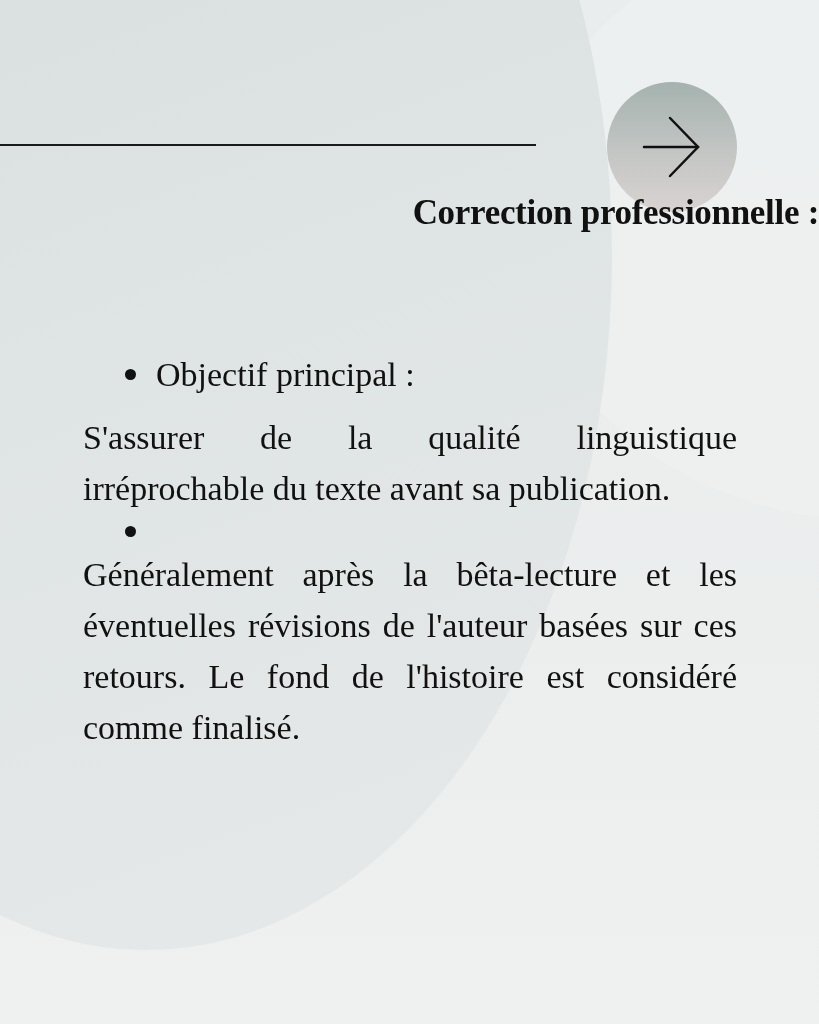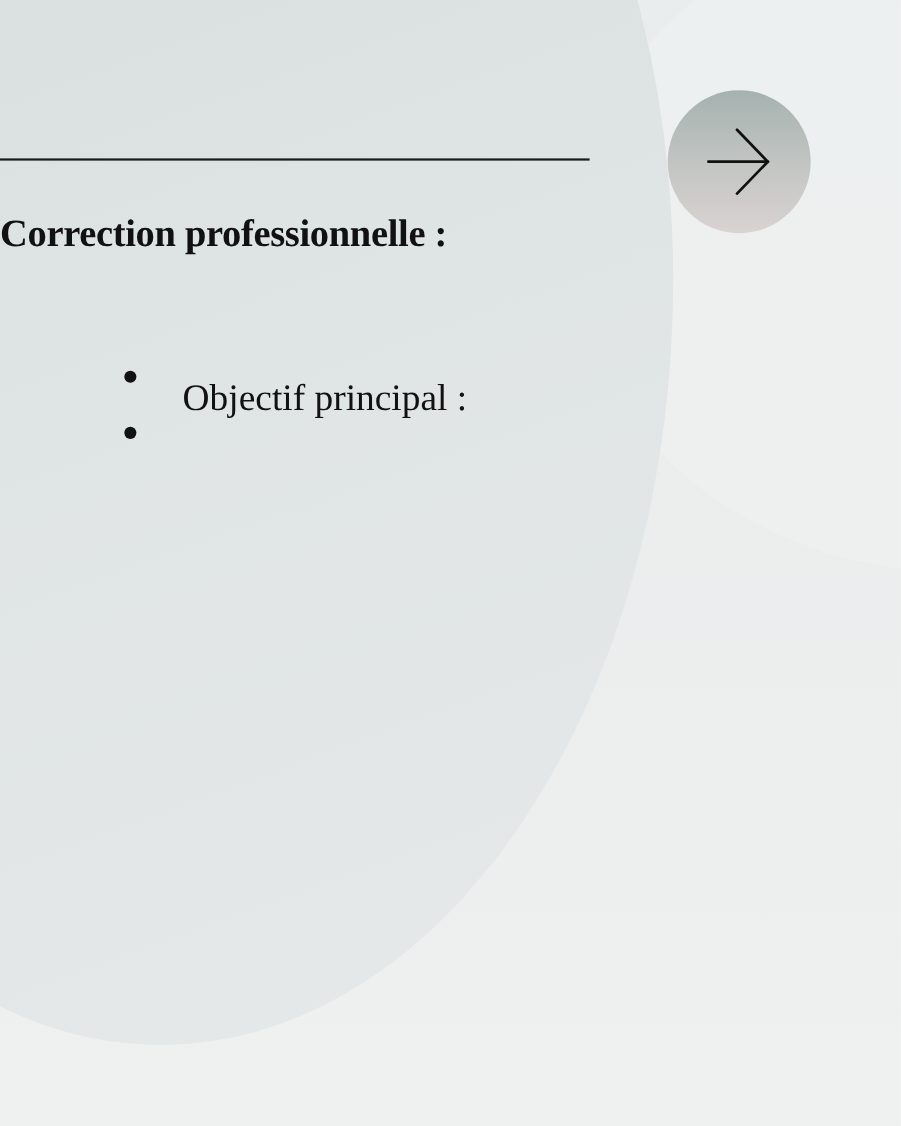--- a/index.html
+++ b/index.html
@@ -21,31 +21,31 @@
     }
     .top-rule {
       position: absolute; left: 0; top: 144px; width: 536px; height: 2px; background: #1a1a1a;
     }
     .next-button {
       position: absolute; left: 607px; top: 82px; width: 130px; height: 130px; border-radius: 50%;
       background: linear-gradient(180deg, #a5b2af 0%, #c4c6c4 55%, #d9d3d2 100%);
       display: flex; align-items: center; justify-content: center; cursor: pointer;
     }
     .title {
-      position: absolute; left: 0; top: 188px; width: 819px; text-align: left;
+      position: absolute; left: 0; top: 188px; width: 819px; text-align: right;
       font-family: "Liberation Serif", "DejaVu Serif", serif; font-weight: 700;
       font-size: 35px; line-height: 49px; letter-spacing: -0.3px;
     }
     .content {
       position: absolute; left: 83px; top: 337px; width: 654px;
       font-family: "Liberation Serif", "DejaVu Serif", serif;
       font-size: 34px; line-height: 51px;
     }
     .bullet {
-      display: flex; padding-left: 30px; margin: 0; gap: 22px;
+      display: flex; align-items: center; padding-left: 30px; margin: 12px;
     }
     .bullet-dot {
       width: 11px; height: 11px; border-radius: 50%; background: #111; margin-right: 20px; flex-shrink: 0;
     }
     .para {
       margin: 0; text-align: justify; text-align-last: left;
     }
   </style>
 </head>
 <body>
@@ -64,18 +64,20 @@
 
 <div class="title">
   <div>Correction professionnelle :</div>
 </div>
 
 <div class="content">
   <div class="bullet">
     <span class="bullet-dot"></span>
     <span>Objectif principal :</span>
   </div>
+  <p class="para">S'assurer de la qualité linguistique irréprochable du texte avant sa publication.</p>
 
 
   <div class="bullet">
     <span class="bullet-dot"></span>
   </div>
+  <p class="para">Généralement après la bêta-lecture et les éventuelles révisions de l'auteur basées sur ces retours. Le fond de l'histoire est considéré comme finalisé.</p>
 </div>
 
 </body></html>

